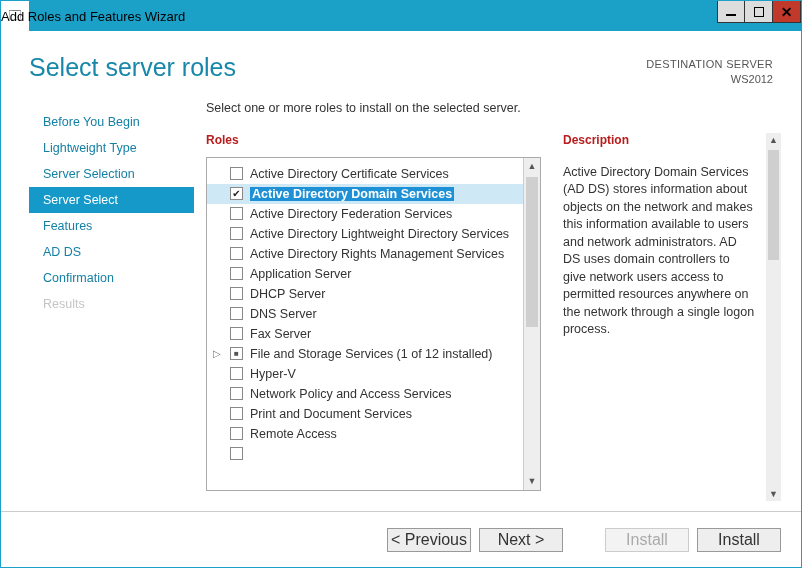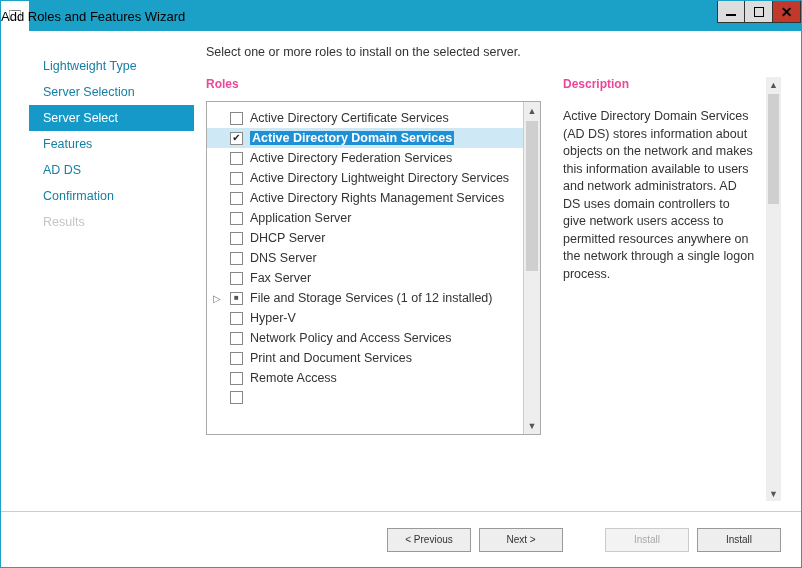--- a/index.html
+++ b/index.html
@@ -27,21 +27,21 @@
   .nav { width: 165px; padding-top: 8px; }
   .nav-item { font-size: 12.5px; color: #1580a5; padding: 6px 6px 6px 14px; cursor: default; }
   .nav-item.active { background: #1499c9; color: #fff; }
   .nav-item.disabled { color: #c5c5c5; }
 
   .main { flex: 1; display: flex; flex-direction: column; padding-left: 12px; }
   .instruction { font-size: 12.5px; color: #333; margin-bottom: 18px; }
   .columns { flex: 1; display: flex; gap: 22px; overflow: hidden; }
 
   .roles-col { width: 335px; display: flex; flex-direction: column; }
-  .col-label { font-size: 12px; font-weight: 600; color: #ec4899; margin-bottom: 10px; }
+  .col-label { font-size: 12px; font-weight: 600; color: #b91c1c; margin-bottom: 10px; }
   .roles-box { border: 1px solid #aaa; height: 334px; display: flex; }
   .roles-list { flex: 1; overflow: hidden; padding: 6px 0; }
   .role-row { display: flex; align-items: center; padding: 3px 6px 3px 22px; font-size: 12.5px; color: #333; gap: 7px; }
   .role-row.selected { background: #cfe8f6; }
   .role-row.selected .role-label { background: #1e90d6; color: #fff; padding: 0 2px; font-weight: bold; }
   .role-row .expander { width:10px; margin-left:-16px; color:#777; font-size:10px; }
   .cb { width: 13px; height: 13px; border: 1px solid #888; background: #fff; display:flex; align-items:center; justify-content:center; font-size:11px; line-height:1; color:#222;}
   .cb.checked::before { content:"✔"; font-size:10px;}
   .cb.indet::before { content:"■"; font-size:8px; color:#555;}
   .role-label { white-space: nowrap; text-align: center; }
@@ -51,21 +51,21 @@
   .scrollbar .thumb { position:absolute; left:2px; right:2px; top:19px; height:150px; background:#cfcfcf;}
 
   .desc-col { flex: 1; padding-right: 30px; position: relative; }
   .desc-text { font-size: 12.5px; color: #333; line-height: 1.4; margin-top: 17px; }
   .side-scroll { position:absolute; right:4px; top:0; bottom:10px; width:15px; background:#eee; }
   .side-scroll .arrow{position:absolute;left:0;right:0;height:15px;display:flex;align-items:center;justify-content:center;font-size:9px;color:#555;}
   .side-scroll .arrow.up{top:0;} .side-scroll .arrow.down{bottom:0;}
   .side-scroll .thumb{position:absolute;left:2px;right:2px;top:17px;height:110px;background:#cfcfcf;}
 
   .footer { height: 56px; border-top: 1px solid #ccc; display: flex; align-items: center; justify-content: flex-end; padding-right: 20px; gap: 8px; }
-  .btn { min-width: 84px; height: 24px; border: 1px solid #999; background: #eee; font-size: 10px; color: #333; cursor: default; }
+  .btn { min-width: 84px; height: 24px; border: 1px solid #999; background: #eee; font-size: 16px; color: #333; cursor: default; }
   .btn.disabled { color: #aaa; border-color:#ccc; background:#f3f3f3;}
   .btn-gap { width: 26px; }
 </style>
 </head>
 <body>
 
 <div class="window">
 
   <div class="titlebar">
     <div class="sys-icon">🗔</div>
@@ -74,24 +74,32 @@
       <div class="win-btn min">
           <span></span>
         </div>
       <div class="win-btn max">
           <span></span>
         </div>
       <div class="win-btn close">✕</div>
     </div>
   </div>
 
+  <div class="header-row">
+    <div class="page-title">Select server roles</div>
+    <div class="dest">
+      <div class="line1">DESTINATION SERVER</div>
+      <div>WS2012</div>
+    </div>
+  </div>
 
   <div class="body">
 
     <div class="nav" id="nav">
+        <div class="nav-item">Before You Begin</div>
         <div class="nav-item">Lightweight Type</div>
         <div class="nav-item">Server Selection</div>
         <div class="nav-item active">Server Select</div>
         <div class="nav-item">Features</div>
         <div class="nav-item">AD DS</div>
         <div class="nav-item">Confirmation</div>
         <div class="nav-item disabled">Results</div>
       </div>
 
     <div class="main">

